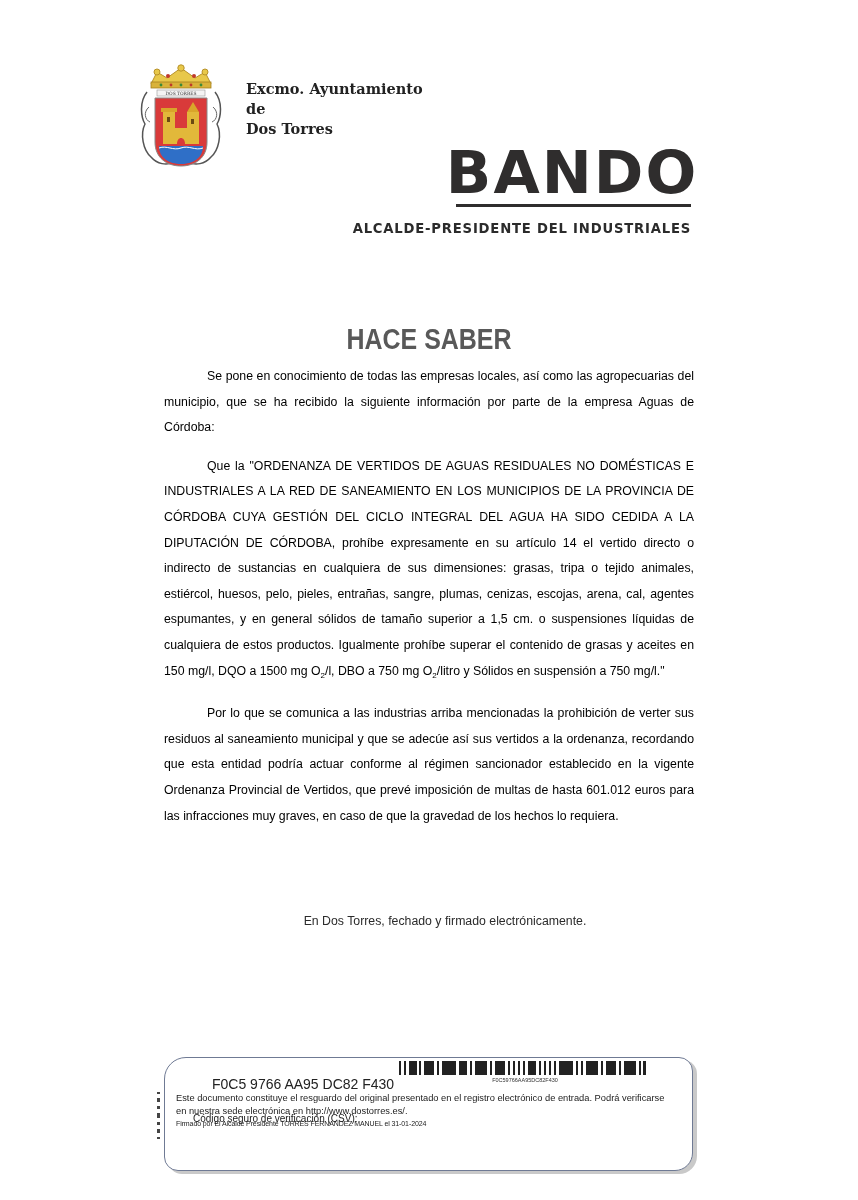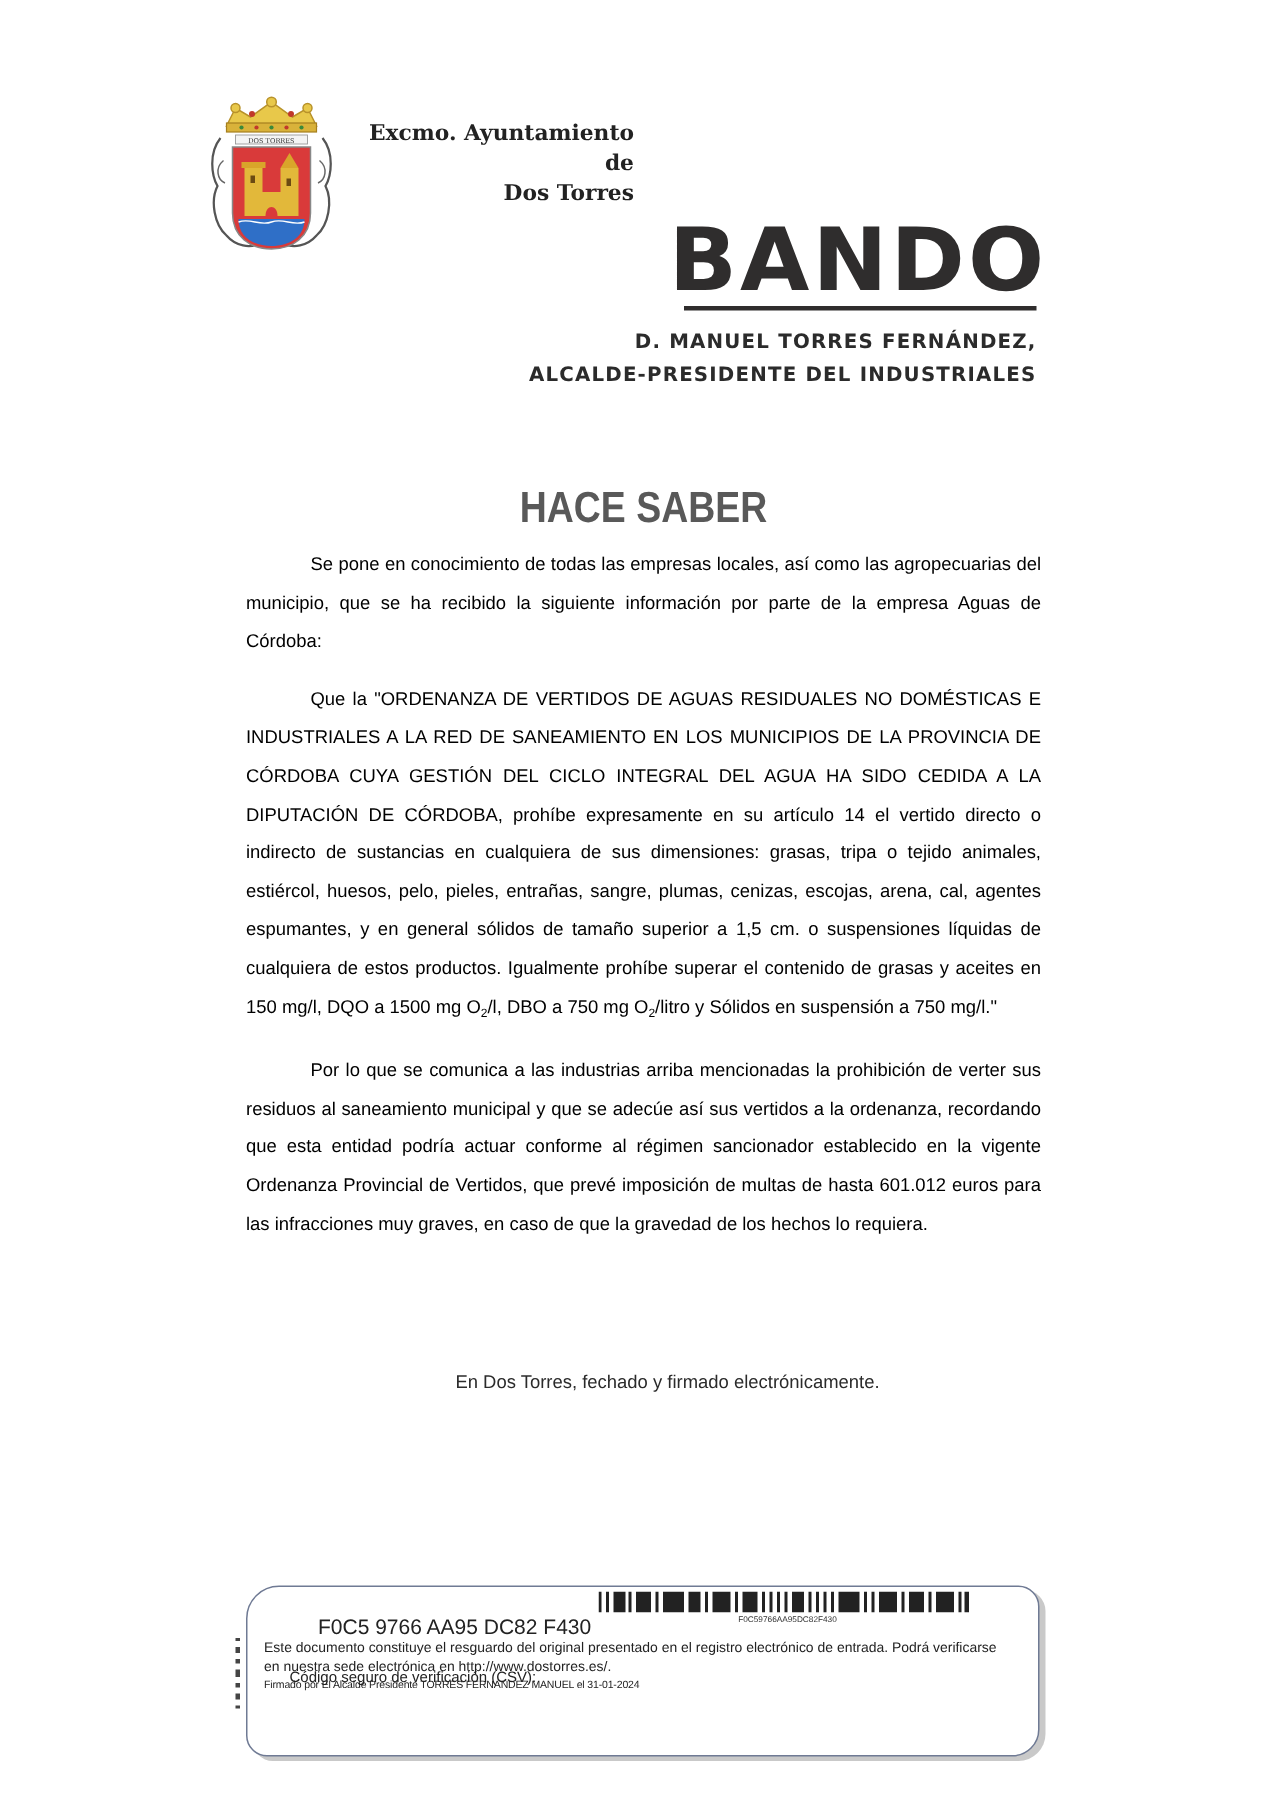--- a/index.html
+++ b/index.html
@@ -3,21 +3,21 @@
   <meta charset="utf-8">
   <style>
     html, body { margin: 0; padding: 0; background: #ffffff; }
     body { width: 858px; height: 1200px; position: relative; overflow: hidden;
            font-family: "Liberation Sans", sans-serif; color: #2b2b2b; }
     .abs { position: absolute; }
 
     
     .crest { left: 137px; top: 62px; width: 88px; height: 108px; }
     .org { left: 246px; top: 79px; font-family: "DejaVu Serif", serif; font-weight: bold;
-           font-size: 14.5px; line-height: 20px; color: #222; text-align: right; }
+           font-size: 14.5px; line-height: 20px; color: #222; }
     .org div { white-space: nowrap; }
 
     .bando { left: 453px; top: 143px; width: 240px; text-align: right;
              font-family: "DejaVu Sans", sans-serif; font-weight: bold; font-size: 58px;
              line-height: 60px; letter-spacing: 2px; color: #2f2d2d; transform: scaleX(1.03); transform-origin: right; }
     .bando-rule { left: 456px; top: 204px; width: 235px; height: 3px; background: #2f2d2d; }
     .mayor { right: 167px; top: 218px; text-align: right; font-family: "DejaVu Sans", sans-serif;
              font-weight: bold; font-size: 13.2px; line-height: 22px; letter-spacing: 0.8px; color: #2b2b2b; }
     .mayor div { white-space: nowrap; }
 
@@ -87,21 +87,20 @@
 <div class="abs org">
   <div>Excmo. Ayuntamiento</div>
   <div>de</div>
   <div>Dos Torres</div>
 </div>
 
 <div class="abs bando">BANDO</div>
 <div class="abs bando-rule"></div>
 
 <div class="abs mayor">
-  <div>D. MANUEL TORRES FERNÁNDEZ,</div>
   <div>ALCALDE-PRESIDENTE DEL INDUSTRIALES</div>
 </div>
 
 <div class="abs hace">HACE SABER</div>
 
 <div class="abs body">
   <p>Se pone en conocimiento de todas las empresas locales, así como las agropecuarias del municipio, que se ha recibido la siguiente información por parte de la empresa Aguas de Córdoba:</p>
   <p><span class="upper">Que la "ORDENANZA DE VERTIDOS DE AGUAS RESIDUALES NO DOMÉSTICAS E INDUSTRIALES A LA RED DE SANEAMIENTO EN LOS MUNICIPIOS DE LA PROVINCIA DE CÓRDOBA CUYA GESTIÓN DEL CICLO INTEGRAL DEL AGUA HA SIDO CEDIDA A LA DIPUTACIÓN DE CÓRDOBA,</span><span> prohíbe expresamente en su artículo 14 el vertido directo o indirecto de sustancias en cualquiera de sus dimensiones: grasas, tripa o tejido animales, estiércol, huesos, pelo, pieles, entrañas, sangre, plumas, cenizas, escojas, arena, cal, agentes espumantes, y en general sólidos de tamaño superior a 1,5 cm. o suspensiones líquidas de cualquiera de estos productos. Igualmente prohíbe superar el contenido de grasas y aceites en 150 mg/l, DQO a 1500 mg O</span><span class="sub">2</span><span>/l, DBO a 750 mg O</span><span class="sub">2</span><span>/litro y Sólidos en suspensión a 750 mg/l."</span></p>
   <p>Por lo que se comunica a las industrias arriba mencionadas la prohibición de verter sus residuos al saneamiento municipal y que se adecúe así sus vertidos a la ordenanza, recordando que esta entidad podría actuar conforme al régimen sancionador establecido en la vigente Ordenanza Provincial de Vertidos, que prevé imposición de multas de hasta 601.012 euros para las infracciones muy graves, en caso de que la gravedad de los hechos lo requiera.</p>
 </div>

